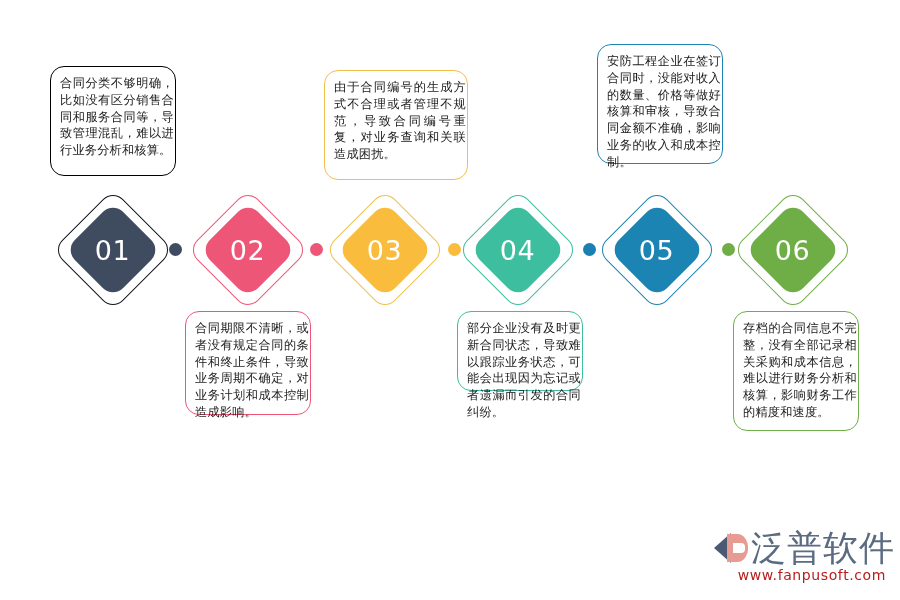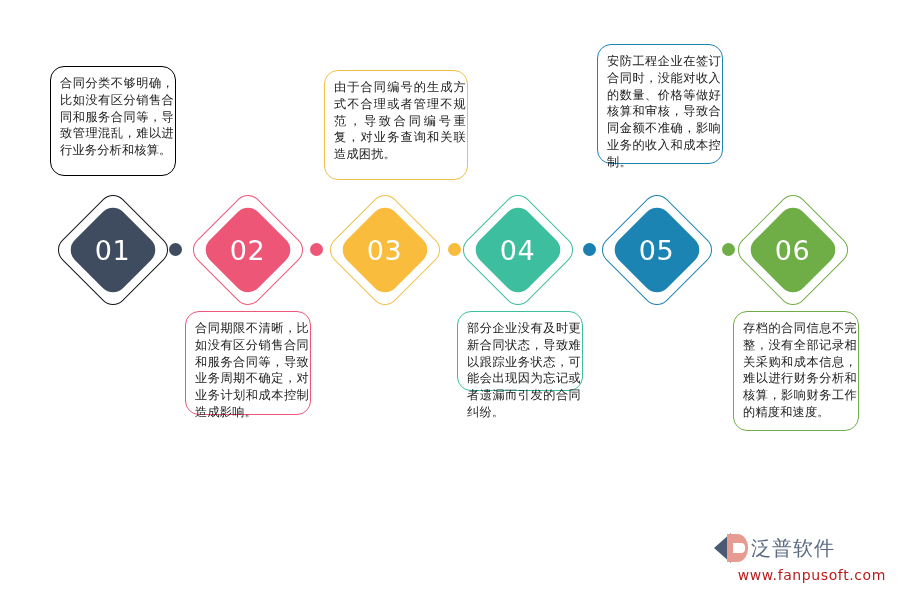--- a/index.html
+++ b/index.html
@@ -125,21 +125,21 @@
   #logo .mark .inner {
     position: absolute;
     left: 19px;
     top: 11px;
     width: 12px;
     height: 10px;
     background: #ffffff;
     border-radius: 0 4px 4px 0;
   }
   #logo .wordmark {
-    font-size: 20px;
+    font-size: 35px;
     color: #5b6b82;
     letter-spacing: 1px;
     line-height: 1;
     white-space: nowrap;
     font-family: "DejaVu Sans", "Liberation Sans", sans-serif;
   }
   #logo .url {
     font-size: 14px;
     color: #b91c1c;
     letter-spacing: 0.6px;
@@ -151,21 +151,21 @@
 </head>
 <body>
 
 <div id="stage">
 
   <div class="callout" style="left:50px; top:66px; width:126px; height:110px; border-color:#000000;">
     <span>合同分类不够明确，比如没有区分销售合同和服务合同等，导致管理混乱，难以进行业务分析和核算。</span>
   </div>
 
   <div class="callout" style="left:185px; top:311px; width:126px; height:104px; border-color:#EE5677;">
-    <span>合同期限不清晰，比如没有区分销售合同和服务合同等，导致业务周期不确定，对业务计划和成本控制造成影响。</span>
+    <span>合同期限不清晰，或者没有规定合同的条件和终止条件，导致业务周期不确定，对业务计划和成本控制造成影响。</span>
   </div>
 
   <div class="callout" style="left:324px; top:70px; width:144px; height:110px; border-color:#F0C04A;">
     <span>由于合同编号的生成方式不合理或者管理不规范，导致合同编号重复，对业务查询和关联造成困扰。</span>
   </div>
 
   <div class="callout" style="left:457px; top:311px; width:126px; height:80px; border-color:#3CBE9F;">
     <span>部分企业没有及时更新合同状态，导致难以跟踪业务状态，可能会出现因为忘记或者遗漏而引发的合同纠纷。</span>
   </div>
 

